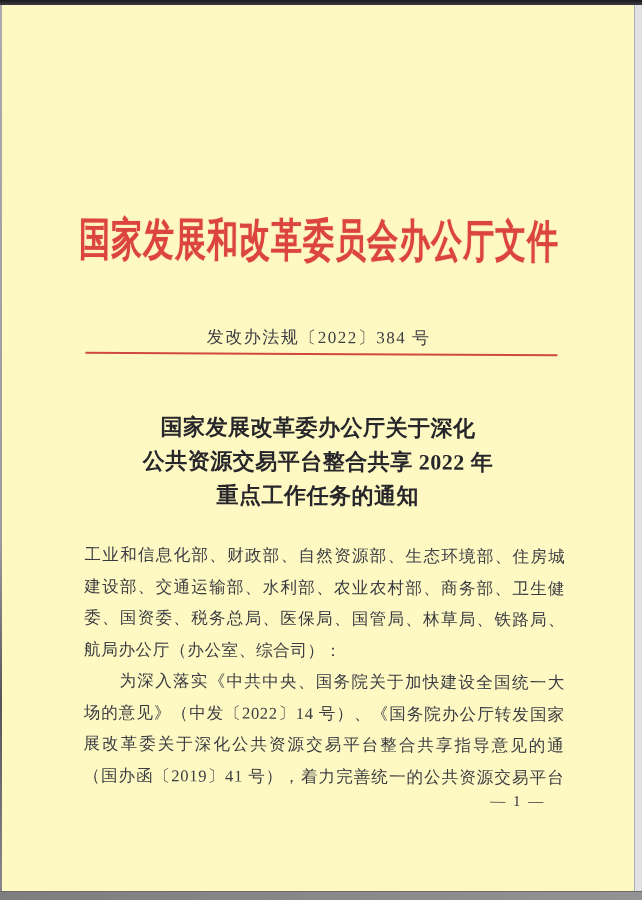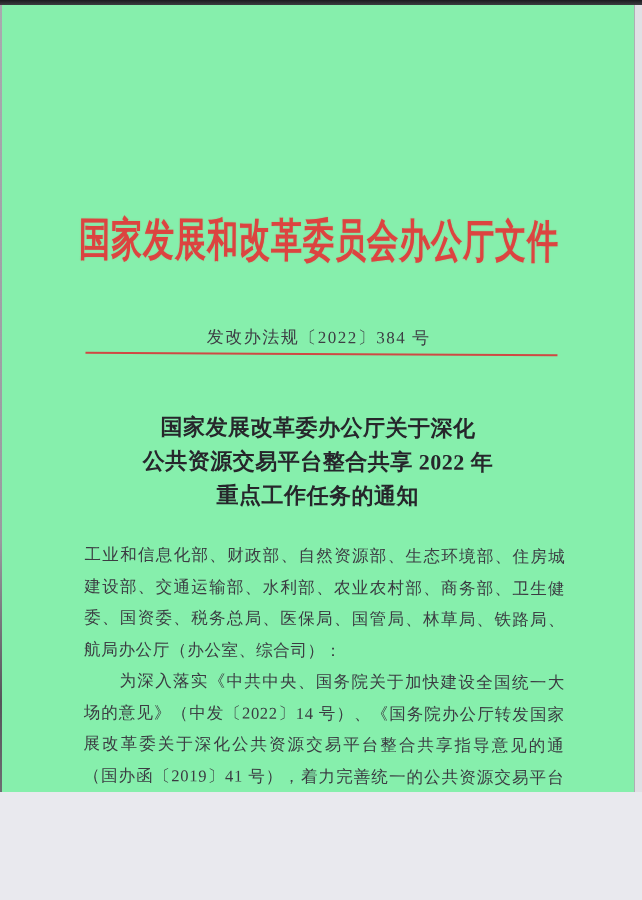--- a/index.html
+++ b/index.html
@@ -8,22 +8,22 @@
     width: 642px;
     height: 900px;
     overflow: hidden;
     background: #e9e9ee;
     font-family: "Liberation Serif", "DejaVu Serif", serif;
   }
 
   .scan-page {
     position: relative;
     width: 642px;
-    height: 792px;
-    background: #86efac;
+    height: 900px;
+    background: #fef9c3;
     overflow: hidden;
   }
 
   
   .edge-top {
     position: absolute;
     top: -1px; left: -4px; right: -4px;
     height: 6px;
     background: linear-gradient(to bottom, #141418, #3c3c40);
     z-index: 5;

